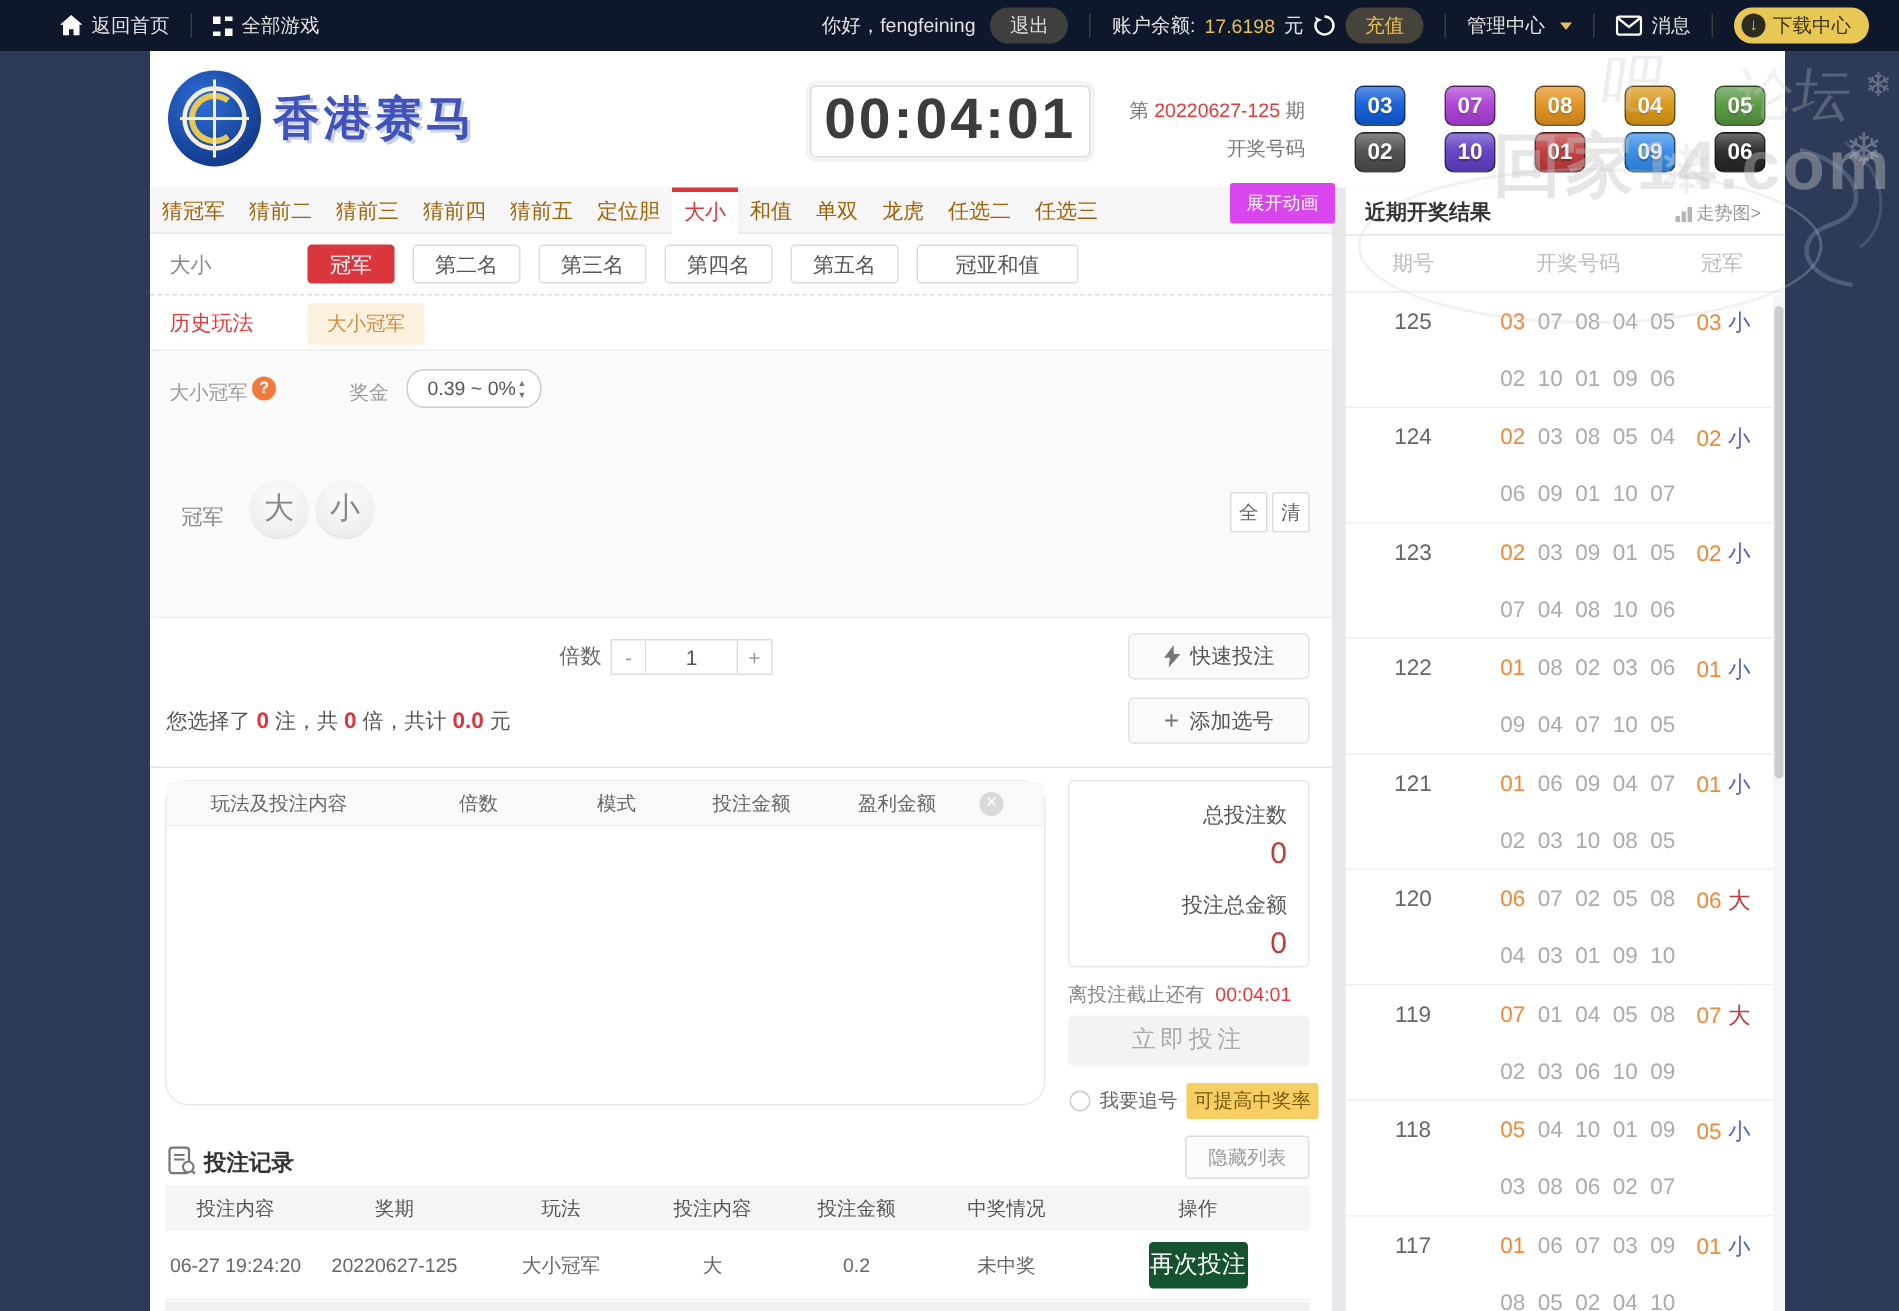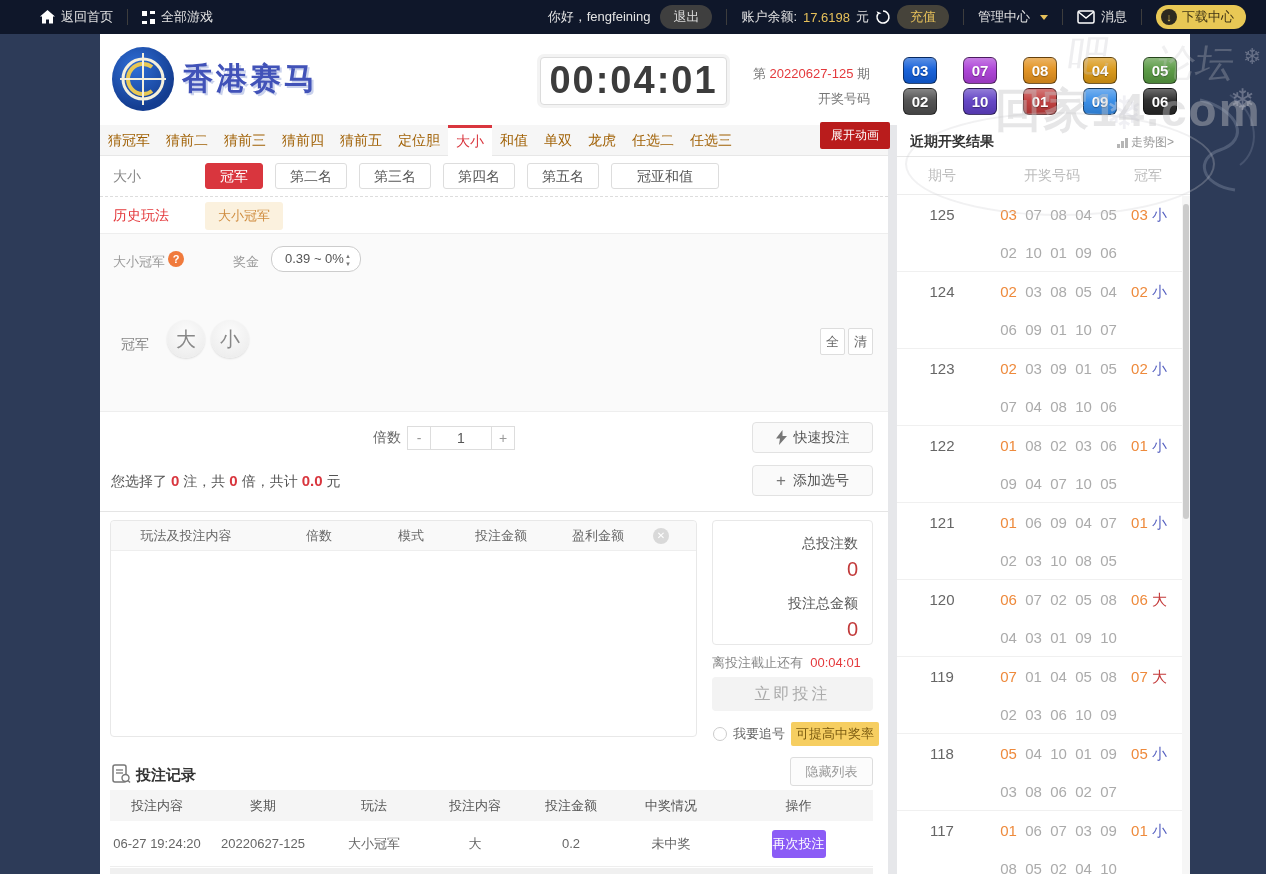--- a/index.html
+++ b/index.html
@@ -35,21 +35,21 @@
 .red { color:#e4393c; }
 .countdown { position:absolute; left:440px; top:23px; width:187px; height:48px; background:#fff; border:1px solid #dcdcdc; box-shadow:0 0 0 3px #f3f3f3; border-radius:4px; text-align:center; font-weight:bold; font-size:38px; color:#3c3c3c; line-height:45px; letter-spacing:2px; }
 .balls { position:absolute; left:803px; top:23px; }
 .ball-row { display:flex; gap:26px; margin-bottom:4px; }
 .ball { width:34px; height:27px; border-radius:6px; border:1px solid rgba(0,0,0,.5); color:#fff; font-weight:bold; font-size:15px; display:flex; align-items:center; justify-content:center; background-image:linear-gradient(rgba(255,255,255,.32), rgba(255,255,255,.05) 45%, rgba(0,0,0,.12)); text-shadow:0 1px 1px rgba(0,0,0,.35); }
 
 
 .tabbar { position:absolute; left:100px; top:125px; width:788px; height:31px; background:#f6f6f6; border-bottom:1px solid #e7e7e7; display:flex; }
 .tab { padding:0 8px; line-height:30px; font-size:14px; color:#a16207; }
 .tab.active { background:#fff; color:#d9363e; border-top:3px solid #d9363e; line-height:26px; height:32px; }
-.expand-btn { position:absolute; left:820px; top:122px; background:#b91c1c; color:#fff; font-size:12px; padding:5px 11px; border-radius:2px; z-index:5; }
+.expand-btn { position:absolute; left:820px; top:122px; background:#d946ef; color:#fff; font-size:12px; padding:5px 11px; border-radius:2px; z-index:5; }
 
 
 .main { position:absolute; left:100px; top:156px; width:788px; height:718px; background:#fff; }
 .poslabel { position:absolute; left:13px; top:12px; font-size:14px; color:#888; }
 .posbtns { position:absolute; left:105px; top:7px; display:flex; gap:12px; }
 .posbtn { height:26px; line-height:24px; padding:0 14px; border:1px solid #ddd; border-radius:3px; font-size:14px; color:#555; background:#fff; }
 .posbtn.active { background:#d9363e; border-color:#d9363e; color:#fff; }
 .posbtn.wide { padding:0 25px; }
 .dashed { position:absolute; left:0; top:40px; width:788px; border-top:1px dashed #ddd; }
 .histlabel { position:absolute; left:13px; top:51px; font-size:14px; color:#e4393c; }
@@ -67,40 +67,40 @@
 .denoms { position:absolute; left:11px; top:14px; display:flex; gap:8px; }
 .denom { padding:3px 7px; font-size:12px; border:1px solid #ddd; border-radius:3px; color:#bbb; background:#fff; }
 .denom.active { background:#d9363e; border-color:#d9363e; color:#fff; }
 .multlabel { position:absolute; left:273px; top:17px; font-size:14px; color:#666; }
 .stepbtn { position:absolute; top:14px; width:24px; height:24px; border:1px solid #ddd; background:#fff; color:#999; font-size:14px; text-align:center; line-height:22px; }
 .stepinput { position:absolute; left:331px; top:14px; width:60px; height:24px; border:1px solid #ddd; border-left:none; border-right:none; font-size:14px; color:#555; text-align:center; line-height:22px; background:#fff; }
 .bigbtn { position:absolute; left:652px; width:121px; height:31px; background:#fafafa; border:1px solid #e2e2e2; border-radius:4px; font-size:14px; color:#555; display:flex; align-items:center; justify-content:center; gap:7px; }
 .summary { position:absolute; left:11px; top:60px; font-size:14px; color:#555; }
 .summary b { color:#d9363e; font-size:15px; padding:0 4px; }
 .divline { position:absolute; left:0; top:355px; width:788px; border-top:1px solid #e5e5e5; }
-.slipbox { position:absolute; left:10px; top:364px; width:587px; height:217px; border:1px solid #e8e8e8; border-radius:4px; }
+.slipbox { position:absolute; left:10px; top:364px; width:587px; height:217px; border:1px solid #e8e8e8; border-radius:16px; }
 .sliphead { height:30px; background:#f9f9f9; border-bottom:1px solid #eee; display:flex; align-items:center; font-size:13px; color:#666; border-radius:4px 4px 0 0; }
 .sliphead .c { text-align:center; }
 .xicon { width:16px; height:16px; border-radius:50%; background:#d9d9d9; color:#fff; font-size:10px; text-align:center; line-height:16px; margin-left:14px; }
 .sumbox { position:absolute; left:612px; top:364px; width:161px; height:125px; border:1px solid #e8e8e8; border-radius:4px; text-align:right; padding-right:14px; }
 .sumbox .lbl { font-size:14px; color:#555; margin-top:14px; }
 .sumbox .val { font-size:20px; color:#c23b3b; margin-top:5px; }
 .deadline { position:absolute; left:612px; top:498px; font-size:13px; color:#888; }
 .betnow { position:absolute; left:612px; top:521px; width:161px; height:34px; background:#f3f3f3; border-radius:4px; color:#aaa; font-size:16px; letter-spacing:3px; text-align:center; line-height:34px; }
 .chase { position:absolute; left:613px; top:566px; display:flex; align-items:center; gap:6px; font-size:13px; color:#666; }
 .radio { width:14px; height:14px; border-radius:50%; border:1px solid #ccc; background:#fff; }
 .chasetag { background:#f6ce61; color:#7a5a10; padding:3px 5px; border-radius:2px; }
 .rec-icon { position:absolute; left:12px; top:608px; }
 .rectitle { position:absolute; left:36px; top:610px; font-size:15px; font-weight:bold; color:#333;text-align:right; }
 .hidebtn { position:absolute; left:690px; top:601px; width:83px; height:29px; background:#fcfcfc; border:1px solid #ddd; border-radius:3px; color:#999; font-size:13px; text-align:center; line-height:27px; }
 .rectable { position:absolute; left:10px; top:634px; width:763px; }
 .rechead { height:31px; background:#f5f5f5; display:flex; align-items:center; font-size:13px; color:#555; }
 .recrow { height:46px; border-bottom:1px solid #eee; display:flex; align-items:center; font-size:13px; color:#666; background:#fff; }
 .rc { text-align:center; }
-.againbtn { display:inline-block; background:#8b5cf6; color:#fff; font-size:13px; padding:5px 1px; border-radius:3px; }
+.againbtn { display:inline-block; background:#14532d; color:#fff; font-size:16px; padding:5px 1px; border-radius:3px; }
 .graystrip { position:absolute; left:10px; top:712px; width:763px; height:6px; background:#f0f0f0; }
 
 
 .sidebar { position:absolute; left:897px; top:125px; width:293px; height:749px; background:#fff; }
 .sb-head { height:32px; border-bottom:1px solid #e6e6e6; position:relative; }
 .sb-title { position:absolute; left:13px; top:8px; font-size:14px; font-weight:bold; color:#333; }
 .sb-trend { position:absolute; right:16px; top:9px; font-size:12px; color:#999; display:flex; align-items:center; gap:3px; }
 .trendicon { display:inline-flex; align-items:flex-end; gap:1px; height:10px; }
 .trendicon i { width:3px; background:#b5b5b5; display:inline-block; }
 .sb-cols { height:38px; border-bottom:1px solid #ededed; display:flex; align-items:center; font-size:14px; color:#bcbcbc; }

